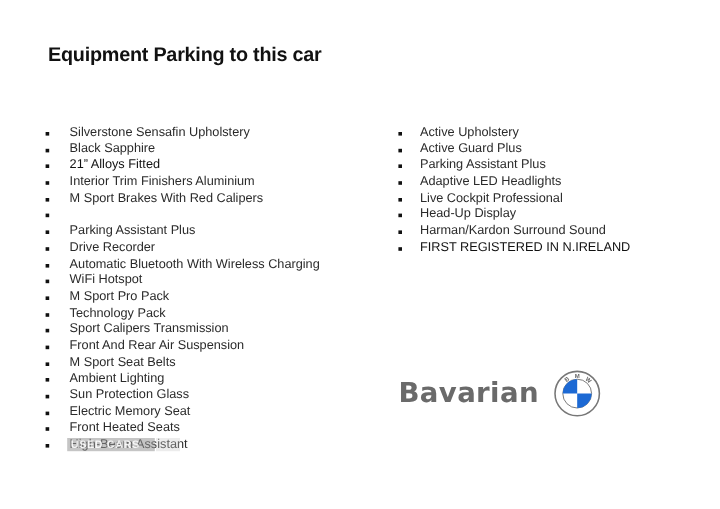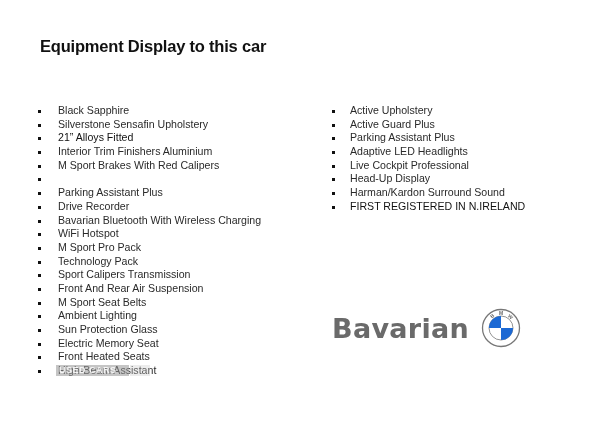--- a/index.html
+++ b/index.html
@@ -56,21 +56,21 @@
     .brand {
       position: absolute;
       left: 332px;
       top: 308px;
       display: flex;
       align-items: center;
     }
     .brand-name {
       font-family: "DejaVu Sans", sans-serif;
       font-weight: bold;
-      font-size: 27px;
+      font-size: 23px;
       color: #6a6a6a;
       letter-spacing: 0.3px;
     }
     .bmw-logo {
       margin-left: 12px;
       width: 40px;
       height: 40px;
     }
     .watermark {
       position: absolute;
@@ -91,32 +91,32 @@
       left: 130px;
       top: 365px;
       width: 20px;
       height: 11px;
       background: rgba(200,200,200,0.35);
     }
   </style>
 </head>
 <body>
 
-<h1 class="title">Equipment Display to this car</h1>
+<h1 class="title">Equipment Parking to this car</h1>
 
 <ul class="list left">
+    <li><span class="bullet"></span><span class="label">Silverstone Sensafin Upholstery</span></li>
     <li><span class="bullet"></span><span class="label">Black Sapphire</span></li>
-    <li><span class="bullet"></span><span class="label">Silverstone Sensafin Upholstery</span></li>
     <li class="bold"><span class="bullet"></span><span class="label">21” Alloys Fitted</span></li>
     <li><span class="bullet"></span><span class="label">Interior Trim Finishers Aluminium</span></li>
     <li><span class="bullet"></span><span class="label">M Sport Brakes With Red Calipers</span></li>
     <li><span class="bullet"></span></li>
     <li><span class="bullet"></span><span class="label">Parking Assistant Plus</span></li>
     <li><span class="bullet"></span><span class="label">Drive Recorder</span></li>
-    <li><span class="bullet"></span><span class="label">Bavarian Bluetooth With Wireless Charging</span></li>
+    <li><span class="bullet"></span><span class="label">Automatic Bluetooth With Wireless Charging</span></li>
     <li><span class="bullet"></span><span class="label">WiFi Hotspot</span></li>
     <li><span class="bullet"></span><span class="label">M Sport Pro Pack</span></li>
     <li><span class="bullet"></span><span class="label">Technology Pack</span></li>
     <li><span class="bullet"></span><span class="label">Sport Calipers Transmission</span></li>
     <li><span class="bullet"></span><span class="label">Front And Rear Air Suspension</span></li>
     <li><span class="bullet"></span><span class="label">M Sport Seat Belts</span></li>
     <li><span class="bullet"></span><span class="label">Ambient Lighting</span></li>
     <li><span class="bullet"></span><span class="label">Sun Protection Glass</span></li>
     <li><span class="bullet"></span><span class="label">Electric Memory Seat</span></li>
     <li><span class="bullet"></span><span class="label">Front Heated Seats</span></li>

